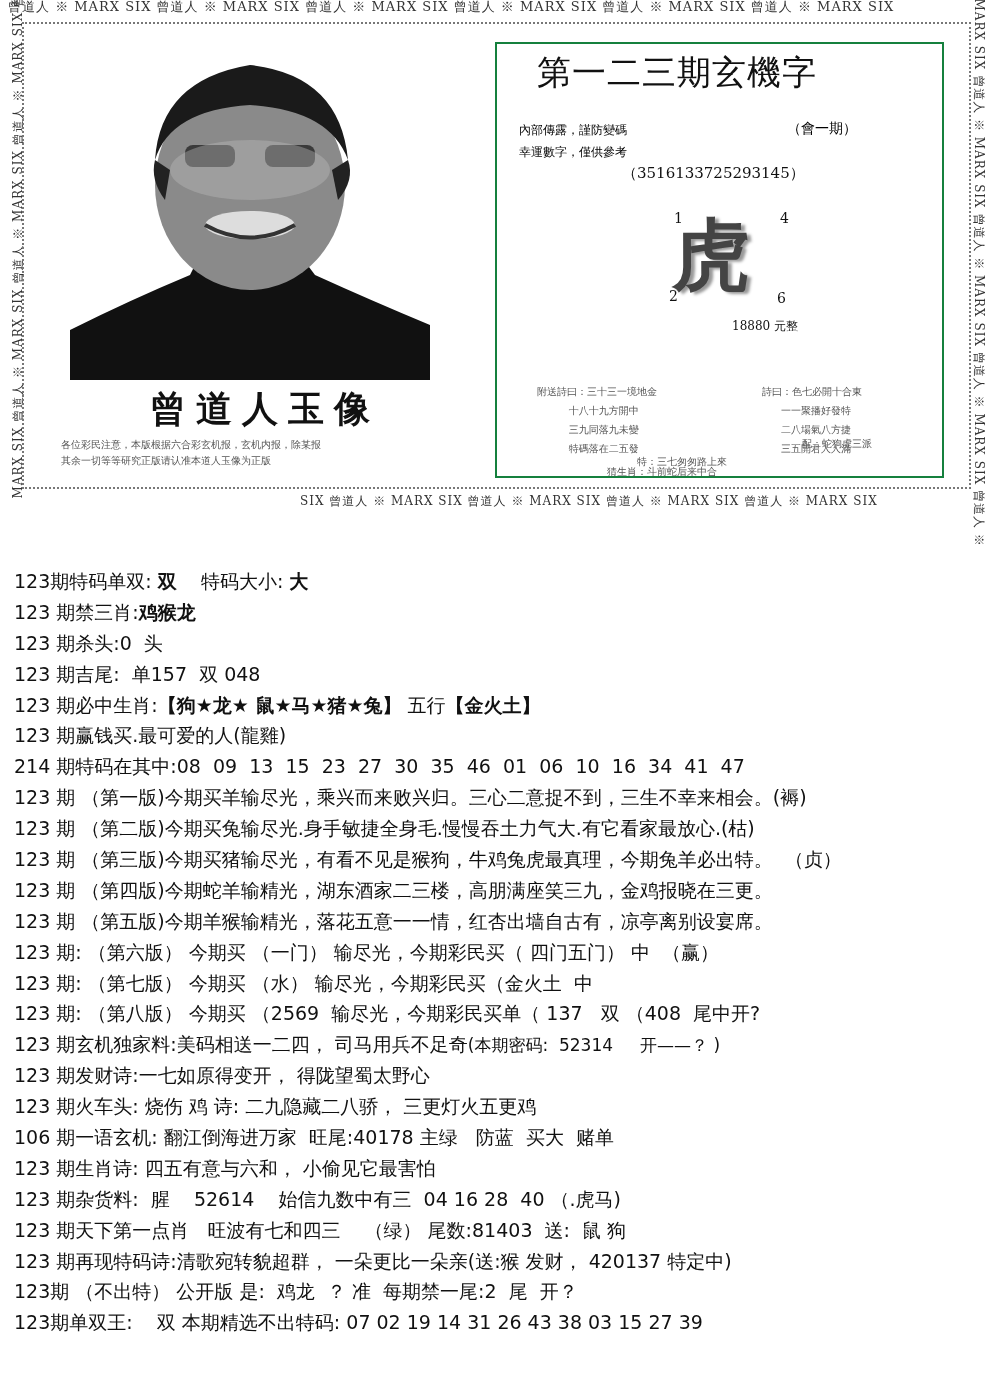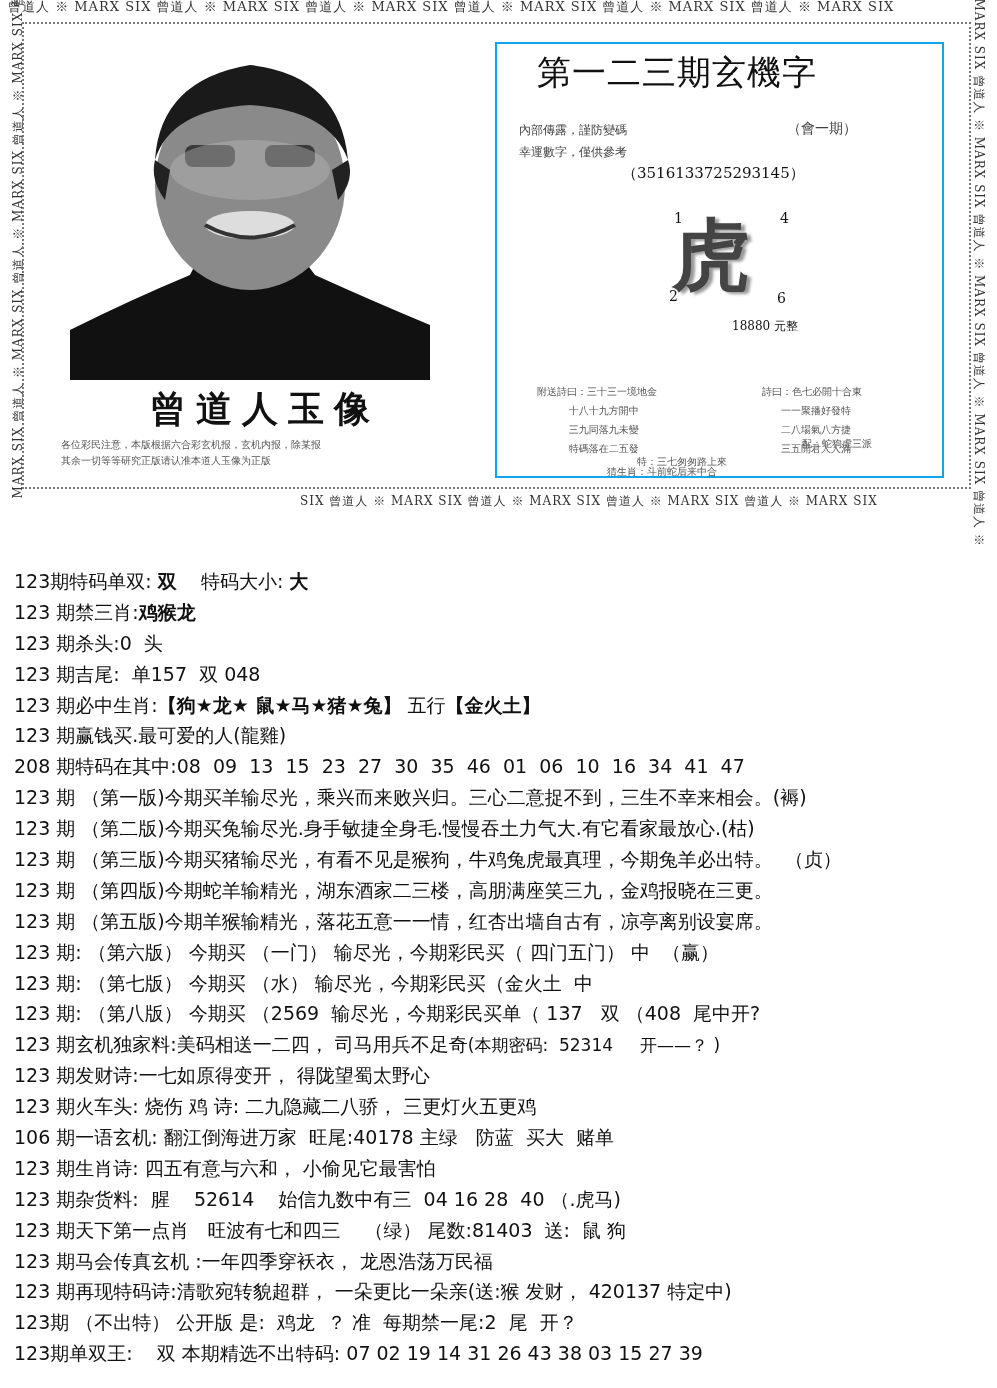--- a/index.html
+++ b/index.html
@@ -6,23 +6,23 @@
   body { width:997px; height:1388px; position:relative; overflow:hidden; font-family:"DejaVu Sans", sans-serif; color:#111; }
   .border-text { position:absolute; font-family:"DejaVu Serif", serif; font-size:13px; color:#333; white-space:nowrap; letter-spacing:1px; }
   .border-top { left:8px; top:-2px; }
   .border-bottom { left:300px; top:493px; font-size:12px; }
   .border-left { left:-232px; top:240px; transform:rotate(-90deg); transform-origin:center; width:500px; font-size:12px; }
   .border-right { left:728px; top:240px; transform:rotate(90deg); transform-origin:center; width:500px; font-size:12px; }
   .frame { position:absolute; left:22px; top:22px; width:945px; height:463px; border:2px dotted #777; }
   .portrait { position:absolute; left:70px; top:50px; width:360px; height:330px; }
   .caption-title { position:absolute; left:40px; top:385px; width:450px; text-align:center; font-family:"DejaVu Serif", serif; font-weight:bold; font-size:36px; letter-spacing:10px; }
   .caption-note { position:absolute; left:40px; top:437px; width:440px; font-size:10px; line-height:16px; color:#555;margin-left:21px; }
-  .box { position:absolute; left:495px; top:42px; width:445px; height:432px; border:2px solid #0ea5e9; }
+  .box { position:absolute; left:495px; top:42px; width:445px; height:432px; border:2px solid #15803d; }
   .box-title { position:absolute; left:40px; top:6px; font-size:34px; letter-spacing:1px; }
-  .box-line { position:absolute; font-family:"DejaVu Serif", serif; font-size:12px; color:#404040;text-align:center; }
+  .box-line { position:absolute; font-family:"DejaVu Serif", serif; font-size:12px; color:#000000;text-align:center; }
   .lucky { position:absolute; left:125px; top:120px; font-family:"DejaVu Serif", serif; font-size:15px; }
   .tiger { position:absolute; left:175px; top:160px; font-family:"DejaVu Serif", serif; font-size:78px; font-weight:bold; color:#444; text-shadow:4px 2px 3px #999; }
   .num { position:absolute; font-family:"DejaVu Serif", serif; font-size:14px; }
   .prize { position:absolute; left:235px; top:274px; font-family:"DejaVu Serif", serif; font-size:12px; }
   .poem { position:absolute; font-size:10px; color:#555; line-height:19px; white-space:pre; }
   .lines { position:absolute; left:14px; top:566px; width:970px; }
   .line { font-size:19px; line-height:30.9px; height:30.9px; white-space:nowrap; }
   .line span { white-space:pre; }
   .b { font-weight:bold; }
 </style>
@@ -79,33 +79,32 @@
   <div class="poem" style="left:305px;top:390px;">配：蛇狗虎三派</div>
 </div>
 
 <div class="lines">
   <div class="line"><span>123期特码单双: </span><span class="b">双</span><span>    特码大小: </span><span class="b">大</span></div>
   <div class="line"><span>123 期禁三肖:</span><span class="b">鸡猴龙</span></div>
   <div class="line"><span>123 期杀头:0  头</span></div>
   <div class="line"><span>123 期吉尾:  单157  双 048</span></div>
   <div class="line"><span>123 期必中生肖:</span><span class="b">【狗★龙★ 鼠★马★猪★兔】</span> <span>五行</span><span class="b">【金火土】</span></div>
   <div class="line"><span>123 期赢钱买.</span><span>最可爱的人(龍雞)</span></div>
-  <div class="line"><span>208 期特码在其中:</span><span>08  09  13  15  23  27  30  35  46  01  06  10  16  34  41  47</span></div>
+  <div class="line"><span>214 期特码在其中:</span><span>08  09  13  15  23  27  30  35  46  01  06  10  16  34  41  47</span></div>
   <div class="line"><span>123 期 （第一版)今期买羊输尽光，乘兴而来败兴归。三心二意捉不到，三生不幸来相会。(褥)</span></div>
   <div class="line"><span>123 期 （第二版)今期买兔输尽光.身手敏捷全身毛.慢慢吞土力气大.有它看家最放心.(枯)</span></div>
   <div class="line"><span>123 期 （第三版)今期买猪输尽光，有看不见是猴狗，牛鸡兔虎最真理，今期兔羊必出特。  （贞）</span></div>
   <div class="line"><span>123 期 （第四版)今期蛇羊输精光，湖东酒家二三楼，高朋满座笑三九，金鸡报晓在三更。</span></div>
   <div class="line"><span>123 期 （第五版)今期羊猴输精光，落花五意一一情，红杏出墙自古有，凉亭离别设宴席。</span></div>
   <div class="line"><span>123 期: （第六版） 今期买 （一门） 输尽光，今期彩民买（ 四门五门） 中  （赢）</span></div>
   <div class="line"><span>123 期: （第七版） 今期买 （水） 输尽光，今期彩民买（金火土  中</span></div>
   <div class="line"><span>123 期: （第八版） 今期买 （2569  输尽光，今期彩民买单（ 137   双 （408  尾中开?</span></div>
   <div class="line"><span>123 期玄机独家料:</span><span>美码相送一二四， 司马用兵不足奇</span><span style="font-size:17px">(本期密码:  52314     开——？ )</span></div>
   <div class="line"><span>123 期发财诗:</span><span>一七如原得变开， 得陇望蜀太野心</span></div>
   <div class="line"><span>123 期火车头: 烧伤 </span><span>鸡</span><span> 诗: 二九隐藏二八骄， 三更灯火五更鸡</span></div>
   <div class="line"><span>106 期一语玄机: </span><span>翻江倒海进万家</span><span>  旺尾:40178 主绿   防蓝  买大  赌单</span></div>
   <div class="line"><span>123 期生肖诗: 四五有意与六和， 小偷见它最害怕</span></div>
   <div class="line"><span>123 期杂货料:  腥    52614    始信九数中有三  04 16 28  40 （.虎马)</span></div>
   <div class="line"><span>123 期天下第一点肖   旺波有七和四三    （绿） 尾数:81403  送:  鼠 狗</span></div>
-  <div class="line"><span>123 期马会传真玄机 :一年四季穿袄衣， 龙恩浩荡万民福</span></div>
   <div class="line"><span>123 期再现特码诗:清歌宛转貌超群， 一朵更比一朵亲(送:猴 发财， 420137 特定中)</span></div>
   <div class="line"><span>123期 （不出特） 公开版 是:  鸡龙  ？ 准  每期禁一尾:2  尾  开？</span></div>
   <div class="line"><span>123期单双王:    双 本期精选不出特码: 07 02 19 14 31 26 43 38 03 15 27 39</span></div>
 </div>
 
 </body></html>

